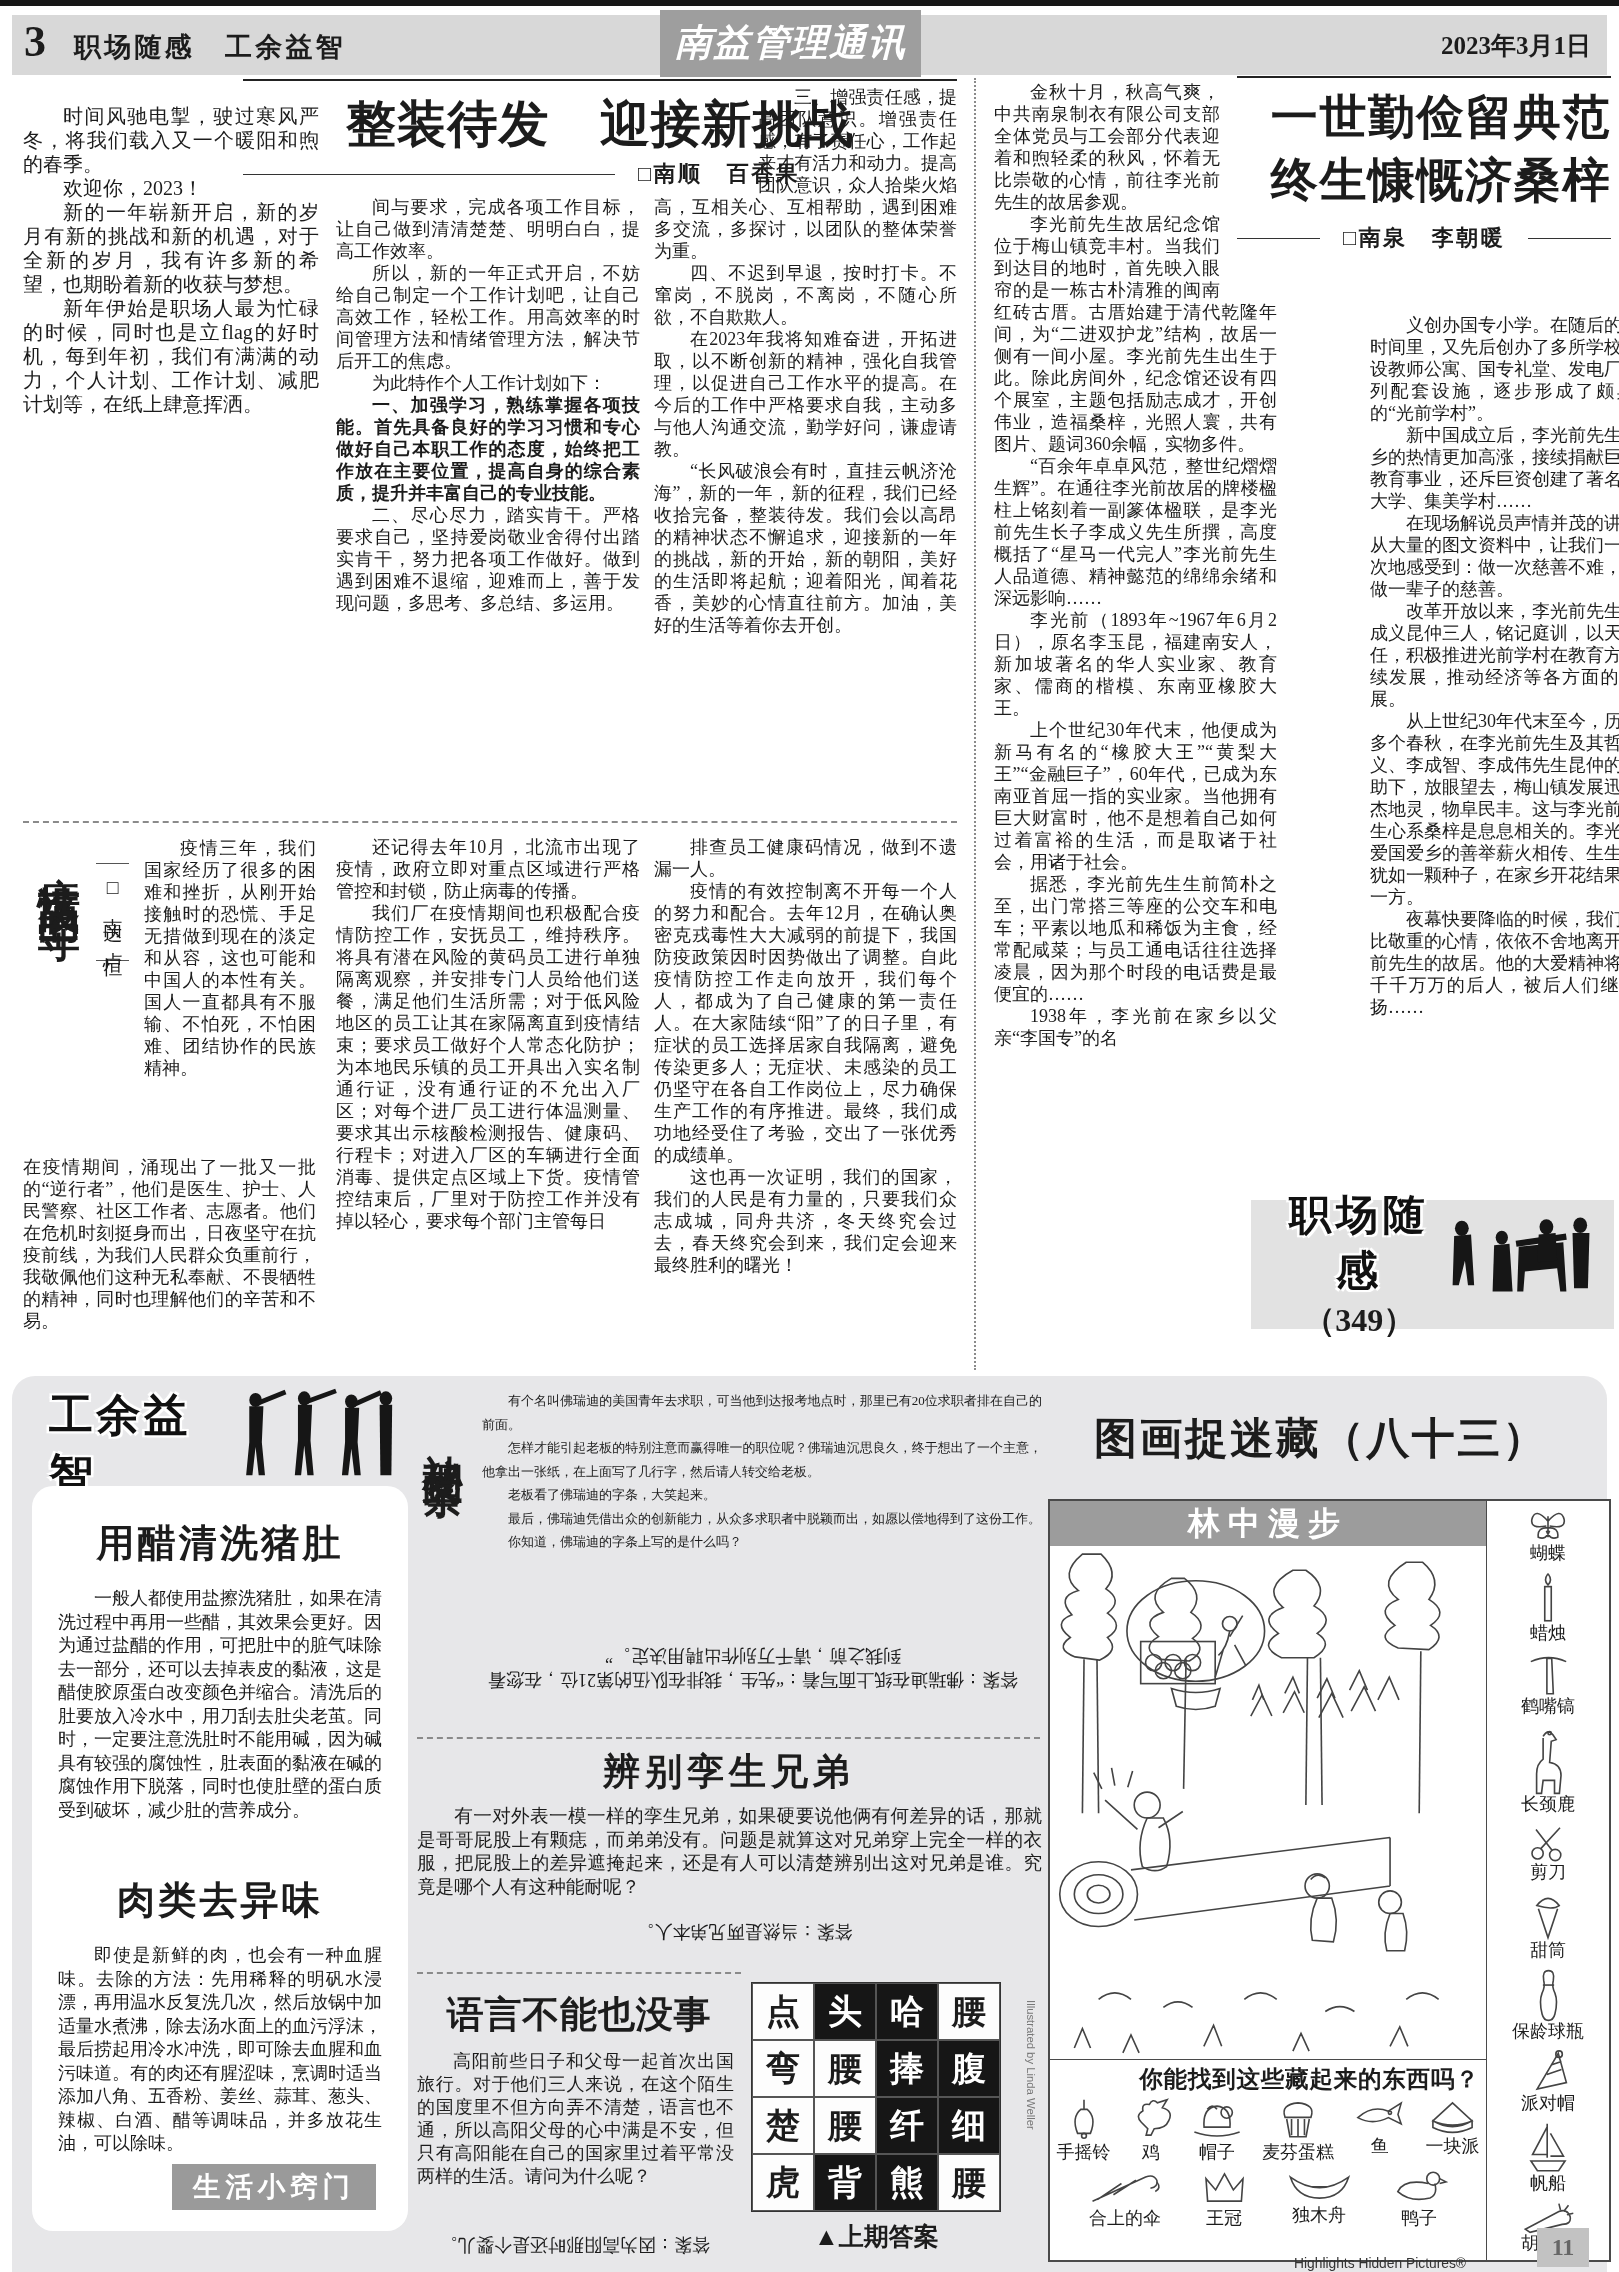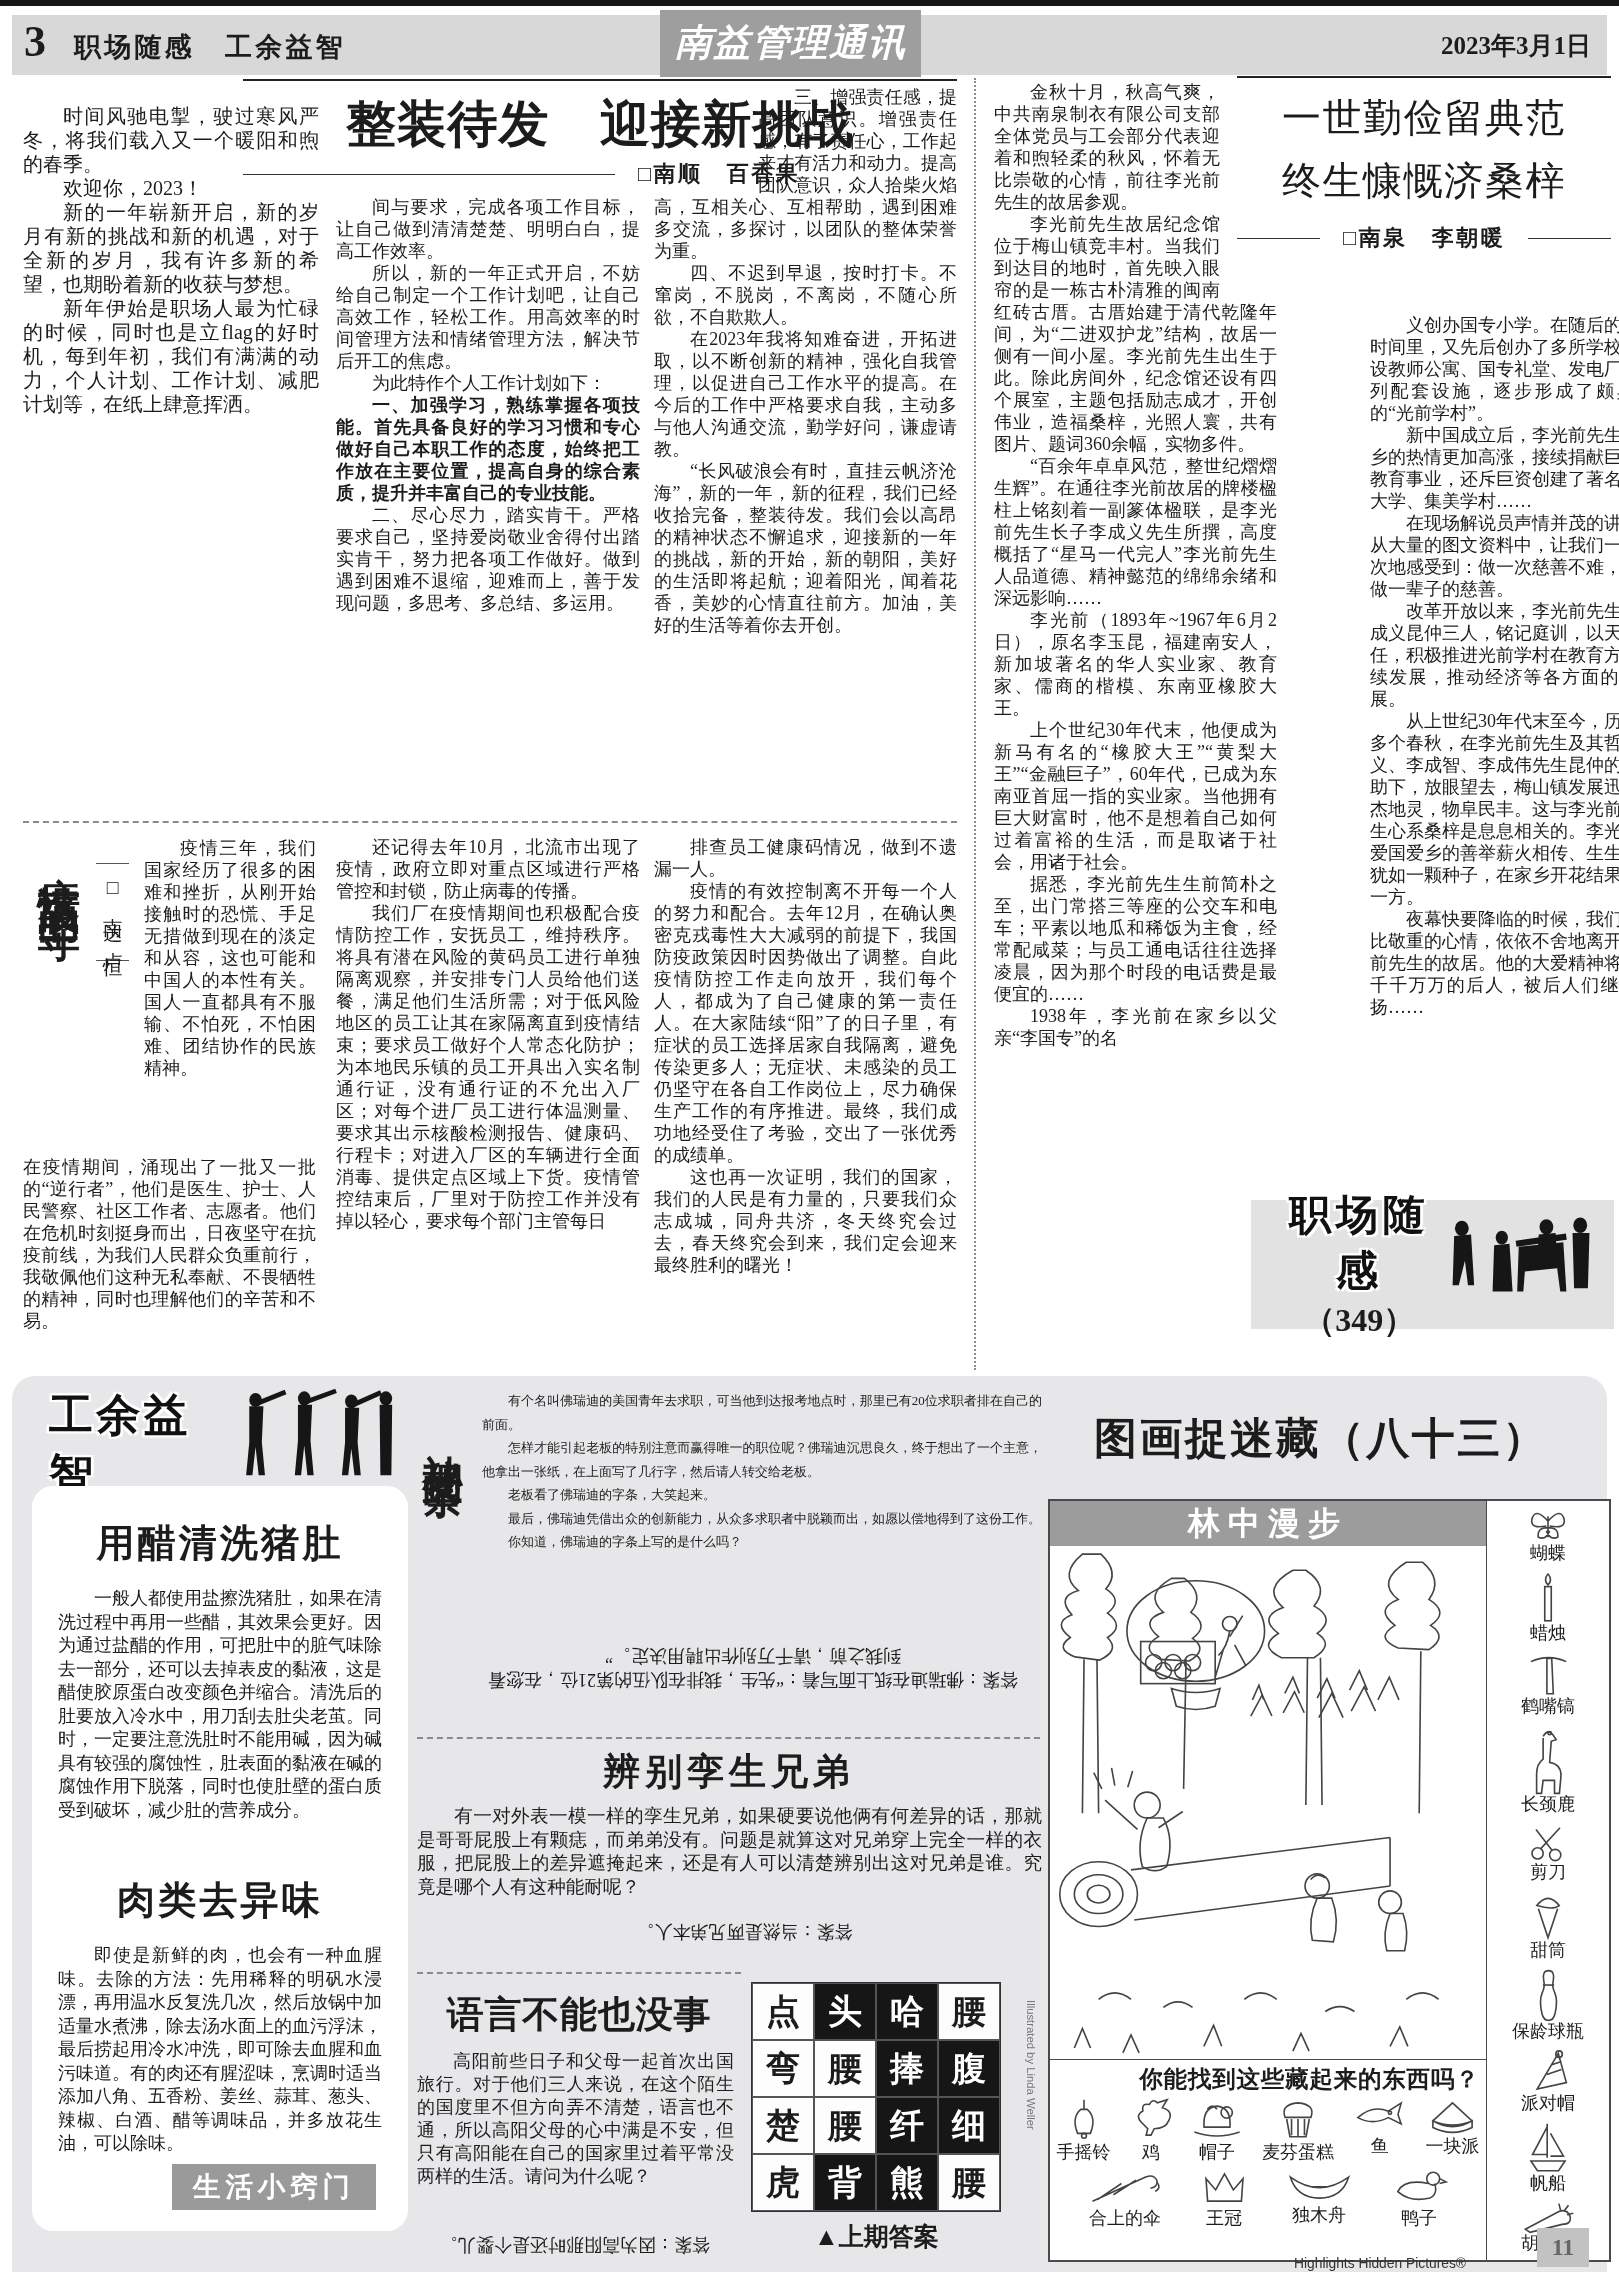--- a/index.html
+++ b/index.html
@@ -26,21 +26,21 @@
   .bylinerow .ln{flex:1;border-top:1.6px solid #333;}
   .byline-text{font-size:22px;font-weight:bold;letter-spacing:2.4px;white-space:nowrap;}
   .a1byline{left:243px;top:159px;width:557px;}
   .dashed{border-top:2.4px dashed #8a8a8a;}
   .dotv{border-left:2.4px dotted #8a8a8a;}
   .spacerL{float:left;width:104px;height:91px;}
   .spacerR{float:right;width:57px;height:215px;}
   
   .a2block{left:1237px;top:76px;width:374px;}
   .a2block .rule{border-top:2.4px solid #222;margin-bottom:8px;}
-  .a2t{font-size:39px;font-weight:normal;text-align:center;line-height:63px;letter-spacing:1.6px;}
+  .a2t{font-size:47px;font-weight:bold;text-align:right;line-height:63px;letter-spacing:1.6px;}
   
   .vtitle{writing-mode:vertical-rl;font-weight:bold;}
   .v-epidemic{left:31px;top:844px;height:291px;font-size:42px;letter-spacing:8px;}
   .v-note{left:415px;top:1422px;height:275px;font-size:40px;letter-spacing:6.5px;}
   .vbyline{writing-mode:vertical-rl;font-size:19.4px;letter-spacing:4.9px;border-top:1.6px solid #555;
            border-bottom:1.6px solid #555;padding:13px 3.2px;}
   
   .badgebox{background:#e2e2e2;display:flex;align-items:center;justify-content:space-between;padding:8px 19.4px;font-family:Liberation Serif, serif;}
   .bubble{font-weight:bold;color:#111;
           text-shadow:-2.4px -2.4px 0 #fff,2.4px -2.4px 0 #fff,-2.4px 2.4px 0 #fff,2.4px 2.4px 0 #fff,0 0 5.7px #fff;}

